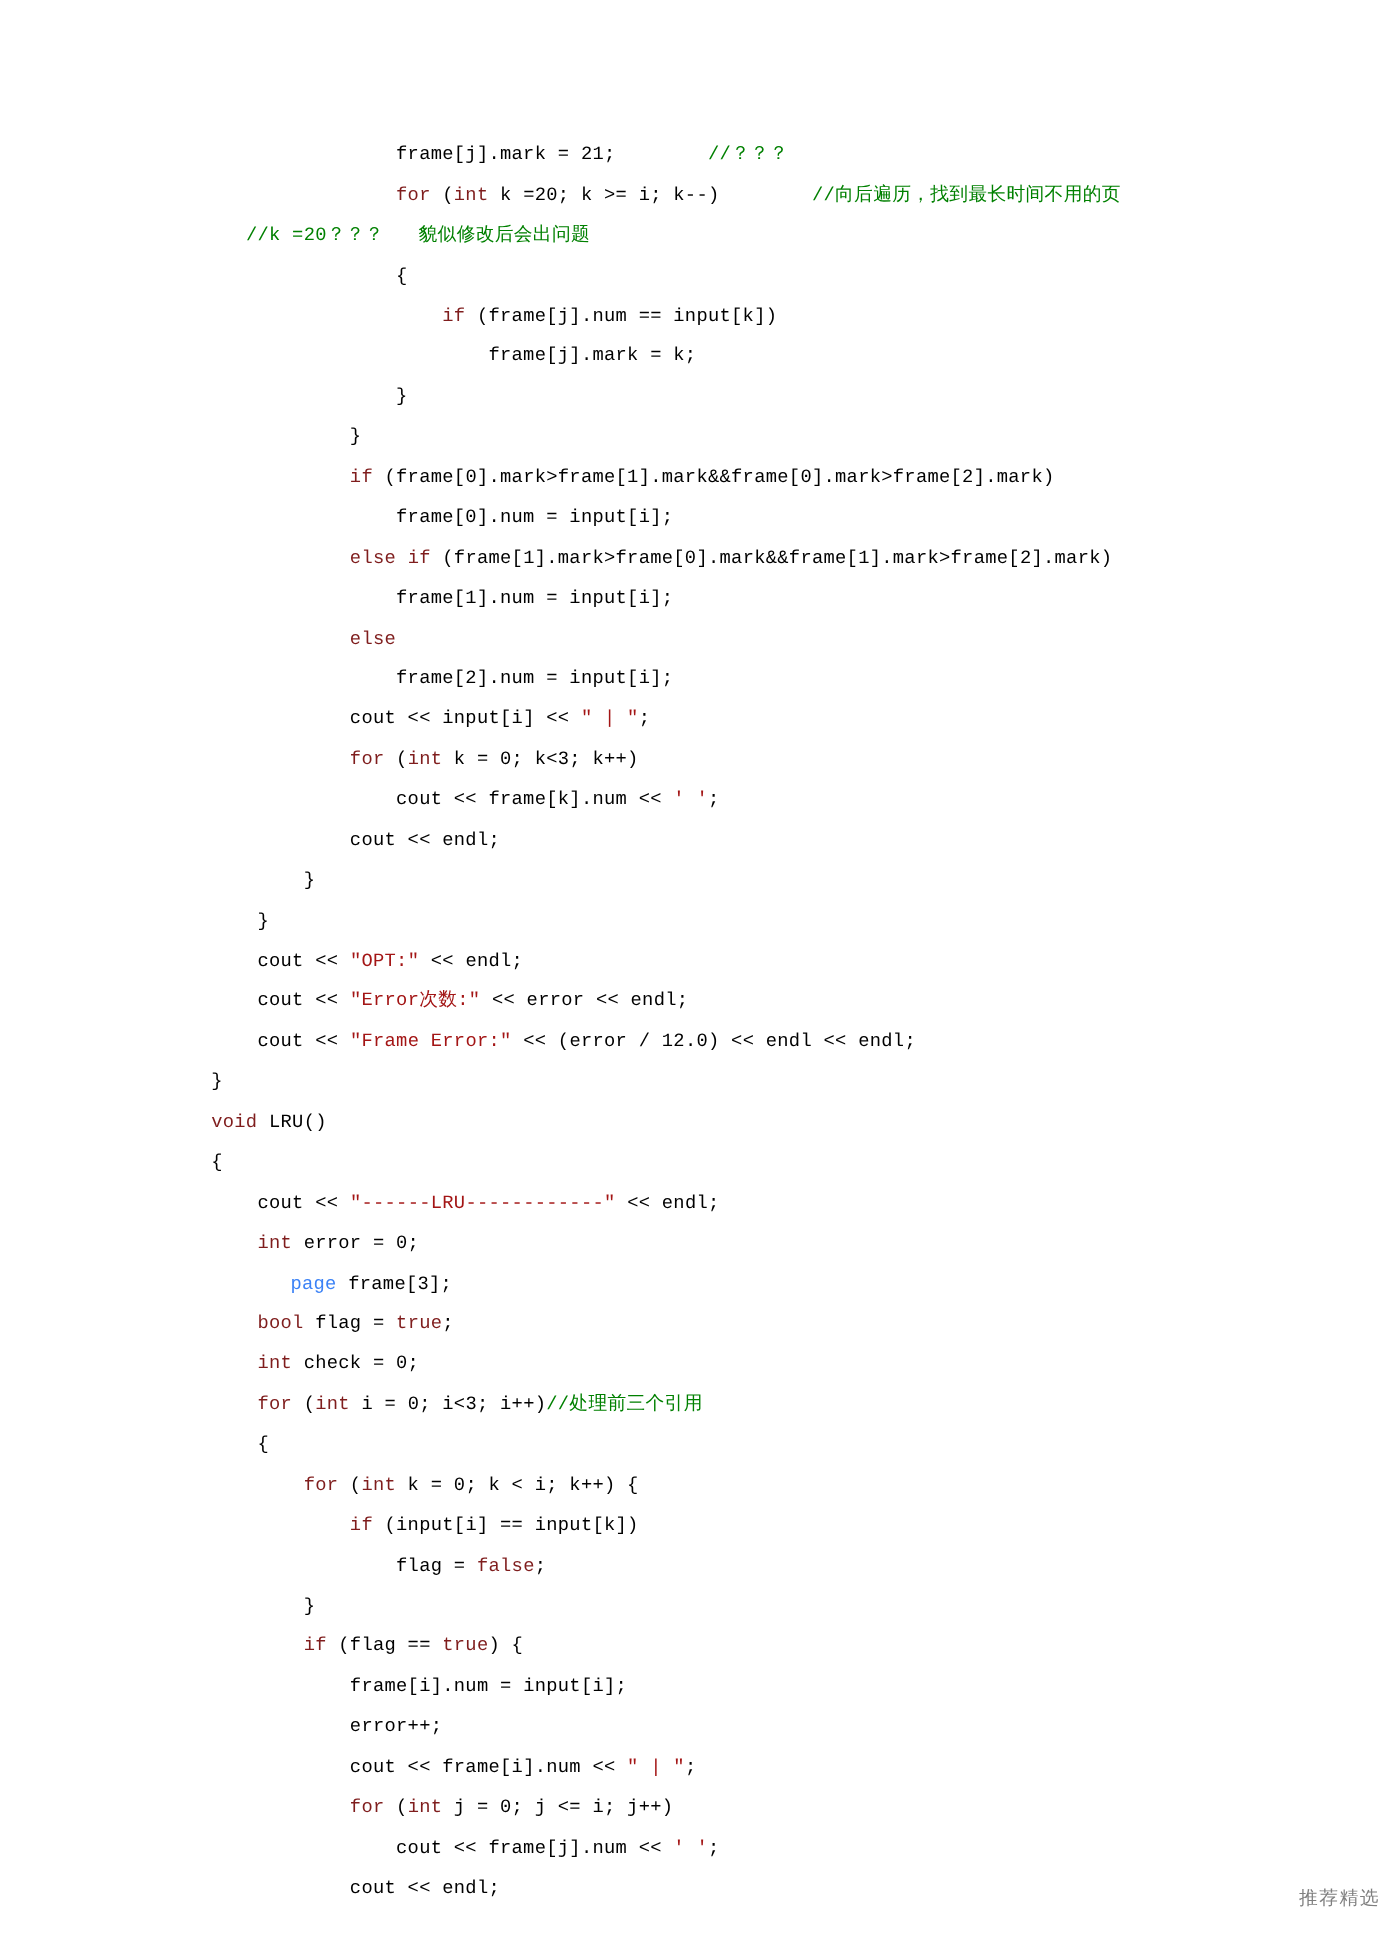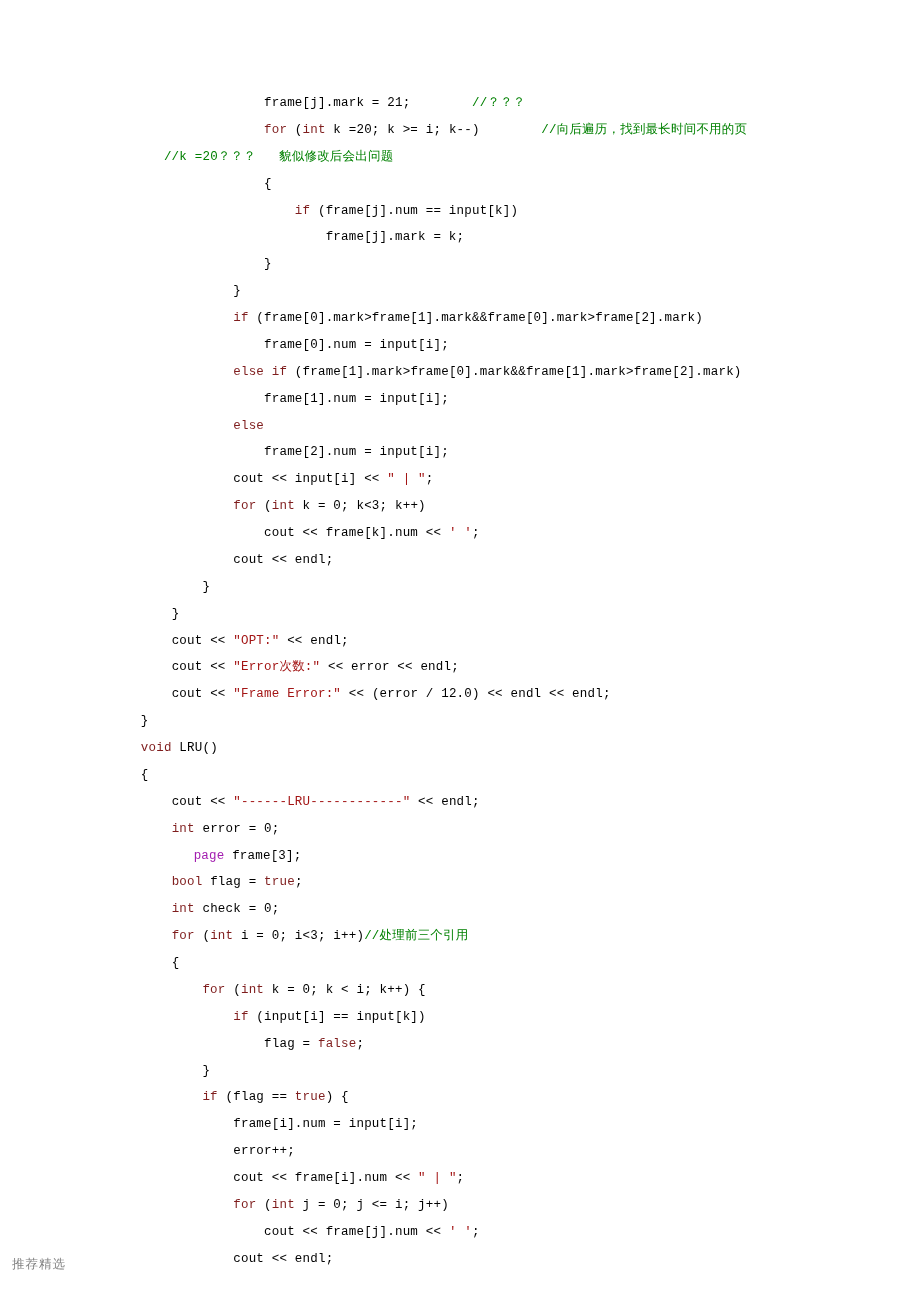--- a/index.html
+++ b/index.html
@@ -18,30 +18,30 @@
     padding: 90px 110px 40px 110px;
     position: relative;
   }
   .code {
     white-space: pre;
     letter-spacing: 0.2px;
   }
   .kw { color: #7f1d1d; }
   .str { color: #a31515; }
   .cm { color: #008000; }
-  .tp { color: #a21caf; padding-left: 22px; }
+  .tp { color: #3b82f6; padding-left: 22px; }
   .footer {
     position: absolute;
     bottom: 34px;
     left: 12px;
     right: 0;
-    text-align: left;
+    text-align: right;
     color: #7f7f7f;
     font-size: 12.5px;
-    font-family: Liberation Mono, monospace;
+    font-family: Liberation Serif, serif;
     letter-spacing: 1px;
   }
 </style>
 </head>
 <body>
 
 <div class="page">
   <div class="code" id="code-block"><div><span>                    </span><span>frame[j].mark = 21;        </span><span class="cm">//？？？</span></div><div><span>                    </span><span class="kw">for</span><span> (</span><span class="kw">int</span><span> k =20; k &gt;= i; k--)        </span><span class="cm">//向后遍历，找到最长时间不用的页</span></div><div><span></span><span>       </span><span class="cm">//k =20？？？   貌似修改后会出问题</span></div><div><span>                    </span><span>{</span></div><div><span>                        </span><span class="kw">if</span><span> (frame[j].num == input[k])</span></div><div><span>                            </span><span>frame[j].mark = k;</span></div><div><span>                    </span><span>}</span></div><div><span>                </span><span>}</span></div><div><span>                </span><span class="kw">if</span><span> (frame[0].mark&gt;frame[1].mark&amp;&amp;frame[0].mark&gt;frame[2].mark)</span></div><div><span>                    </span><span>frame[0].num = input[i];</span></div><div><span>                </span><span class="kw">else</span><span> </span><span class="kw">if</span><span> (frame[1].mark&gt;frame[0].mark&amp;&amp;frame[1].mark&gt;frame[2].mark)</span></div><div><span>                    </span><span>frame[1].num = input[i];</span></div><div><span>                </span><span class="kw">else</span></div><div><span>                    </span><span>frame[2].num = input[i];</span></div><div><span>                </span><span>cout &lt;&lt; input[i] &lt;&lt; </span><span class="str">" | "</span><span>;</span></div><div><span>                </span><span class="kw">for</span><span> (</span><span class="kw">int</span><span> k = 0; k&lt;3; k++)</span></div><div><span>                    </span><span>cout &lt;&lt; frame[k].num &lt;&lt; </span><span class="str">' '</span><span>;</span></div><div><span>                </span><span>cout &lt;&lt; endl;</span></div><div><span>            </span><span>}</span></div><div><span>        </span><span>}</span></div><div><span>        </span><span>cout &lt;&lt; </span><span class="str">"OPT:"</span><span> &lt;&lt; endl;</span></div><div><span>        </span><span>cout &lt;&lt; </span><span class="str">"Error次数:"</span><span> &lt;&lt; error &lt;&lt; endl;</span></div><div><span>        </span><span>cout &lt;&lt; </span><span class="str">"Frame Error:"</span><span> &lt;&lt; (error / 12.0) &lt;&lt; endl &lt;&lt; endl;</span></div><div><span>    </span><span>}</span></div><div><span>    </span><span class="kw">void</span><span> LRU()</span></div><div><span>    </span><span>{</span></div><div><span>        </span><span>cout &lt;&lt; </span><span class="str">"------LRU------------"</span><span> &lt;&lt; endl;</span></div><div><span>        </span><span class="kw">int</span><span> error = 0;</span></div><div><span>        </span><span class="tp">page</span><span> frame[3];</span></div><div><span>        </span><span class="kw">bool</span><span> flag = </span><span class="kw">true</span><span>;</span></div><div><span>        </span><span class="kw">int</span><span> check = 0;</span></div><div><span>        </span><span class="kw">for</span><span> (</span><span class="kw">int</span><span> i = 0; i&lt;3; i++)</span><span class="cm">//处理前三个引用</span></div><div><span>        </span><span>{</span></div><div><span>            </span><span class="kw">for</span><span> (</span><span class="kw">int</span><span> k = 0; k &lt; i; k++) {</span></div><div><span>                </span><span class="kw">if</span><span> (input[i] == input[k])</span></div><div><span>                    </span><span>flag = </span><span class="kw">false</span><span>;</span></div><div><span>            </span><span>}</span></div><div><span>            </span><span class="kw">if</span><span> (flag == </span><span class="kw">true</span><span>) {</span></div><div><span>                </span><span>frame[i].num = input[i];</span></div><div><span>                </span><span>error++;</span></div><div><span>                </span><span>cout &lt;&lt; frame[i].num &lt;&lt; </span><span class="str">" | "</span><span>;</span></div><div><span>                </span><span class="kw">for</span><span> (</span><span class="kw">int</span><span> j = 0; j &lt;= i; j++)</span></div><div><span>                    </span><span>cout &lt;&lt; frame[j].num &lt;&lt; </span><span class="str">' '</span><span>;</span></div><div><span>                </span><span>cout &lt;&lt; endl;</span></div></div>
   <div class="footer">推荐精选</div>
 </div>

